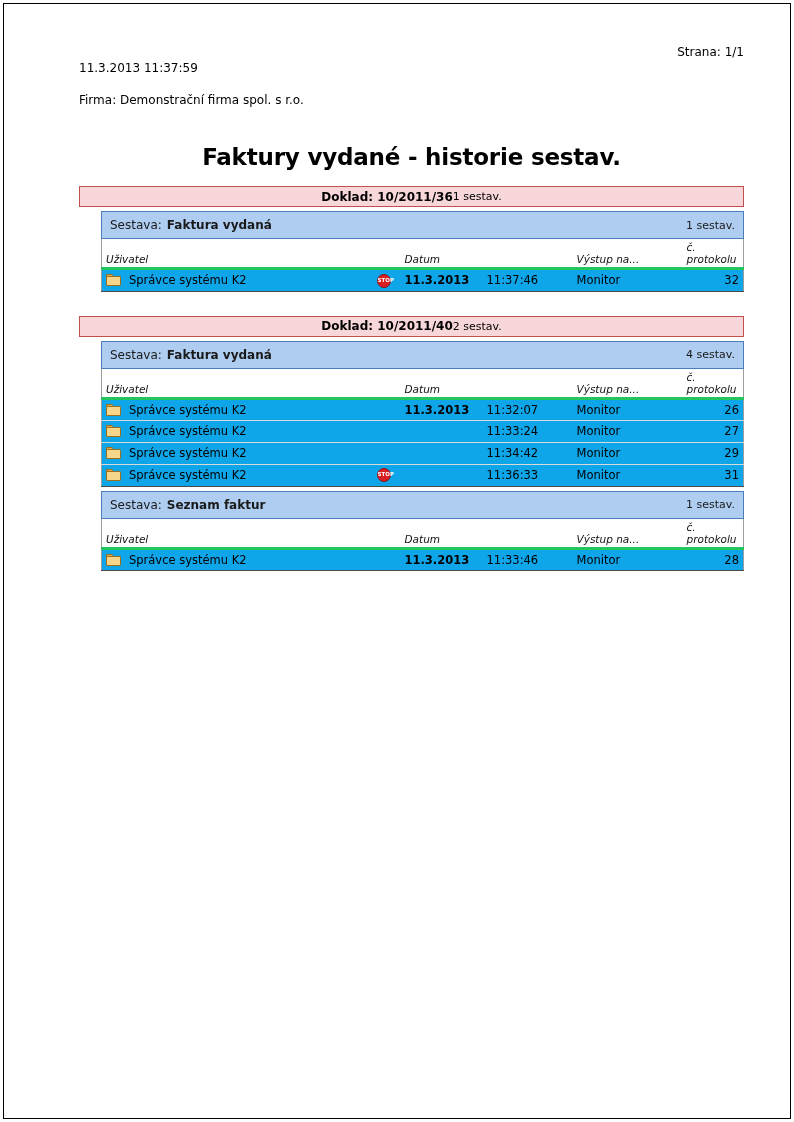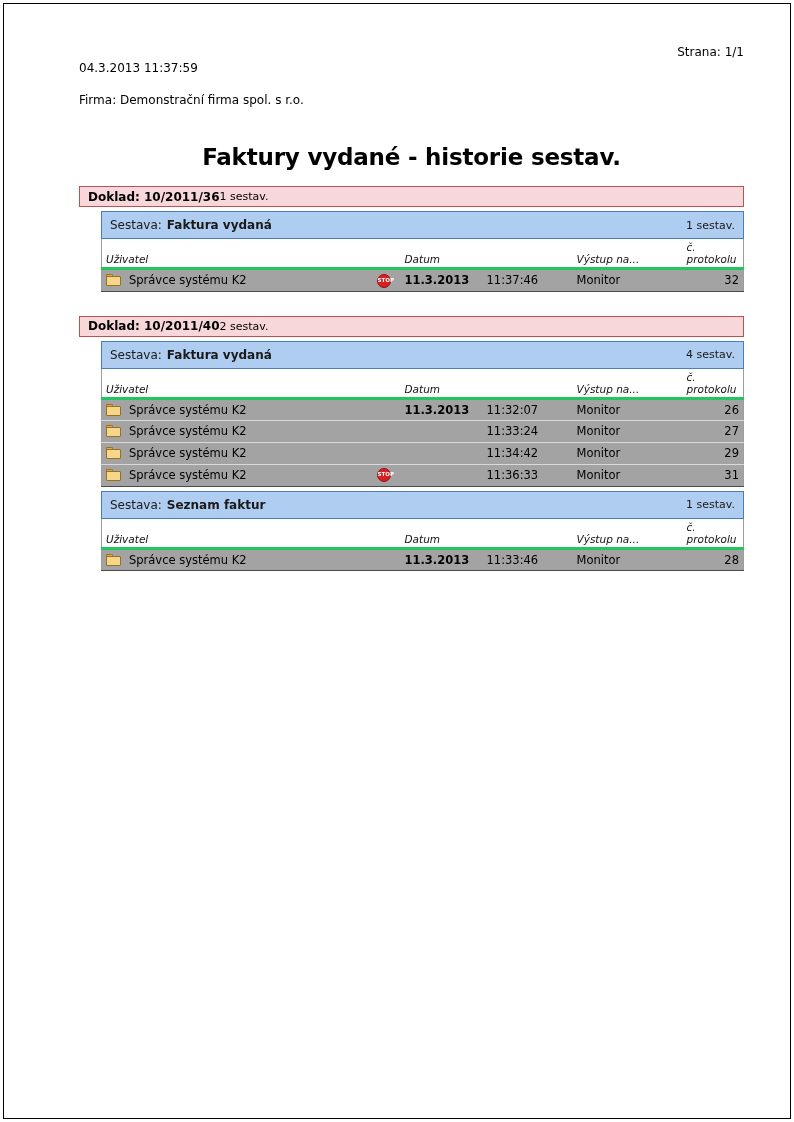--- a/index.html
+++ b/index.html
@@ -44,21 +44,21 @@
     font-weight: bold;
     margin-top: 20px;
     margin-bottom: 16px;
     letter-spacing: -0.2px;
   }
 
   .doklad-block { margin-bottom: 6px; }
 
   .doklad-header {
     display: flex;
-    justify-content: flex-start;
+    justify-content: center;
     align-items: center;
     background: #f8d7da;
     border: 1px solid #c0504d;
     height: 21px;
     padding: 0 8px;
     font-size: 12px;
     font-weight: bold;
     color: #000;
   }
   .doklad-header .count {
@@ -101,21 +101,21 @@
     background: #ffffff;
     color: #111;
     height: 16px;
     vertical-align: bottom;
   }
   table.rows td {
     padding: 3px 4px;
     height: 22px;
     vertical-align: middle;
     border-top: 1px solid #d9d9d9;
-    background: #a3a3a3;
+    background: #0ea5e9;
     margin-top: 20px;
   }
   table.rows tr:first-child td { border-top: none; }
   td.c-user { width: 265px; }
   td.c-stop { width: 34px; text-align: center; padding: 0; }
   td.c-date { width: 82px; font-weight: bold; }
   td.c-time { width: 90px; }
   td.c-out  { width: 110px; }
   td.c-num  { text-align: right; }
 
@@ -166,21 +166,21 @@
   .spacer-lg { height: 18px; }
 </style>
 </head>
 <body>
 
 <div class="page">
   <div class="page-inner">
 
     <div class="meta-row">
       <div class="meta-left">
-        <span class="l1">04.3.2013  11:37:59</span>
+        <span class="l1">11.3.2013  11:37:59</span>
         <span class="l2">Firma: Demonstrační firma spol. s r.o.</span>
       </div>
       <div class="meta-right">Strana: 1/1</div>
     </div>
 
     <div class="doc-title">Faktury vydané - historie sestav.</div>
 
     <div id="blocks-container">
         <div class="doklad-block">
           <div class="doklad-header">

